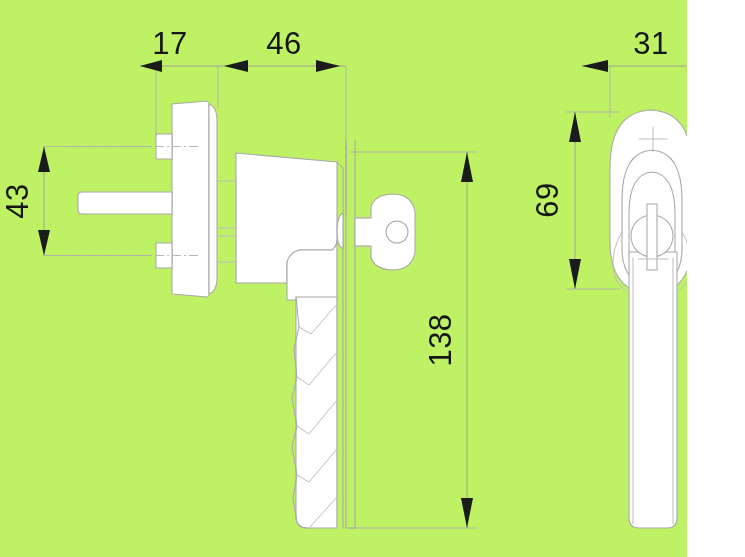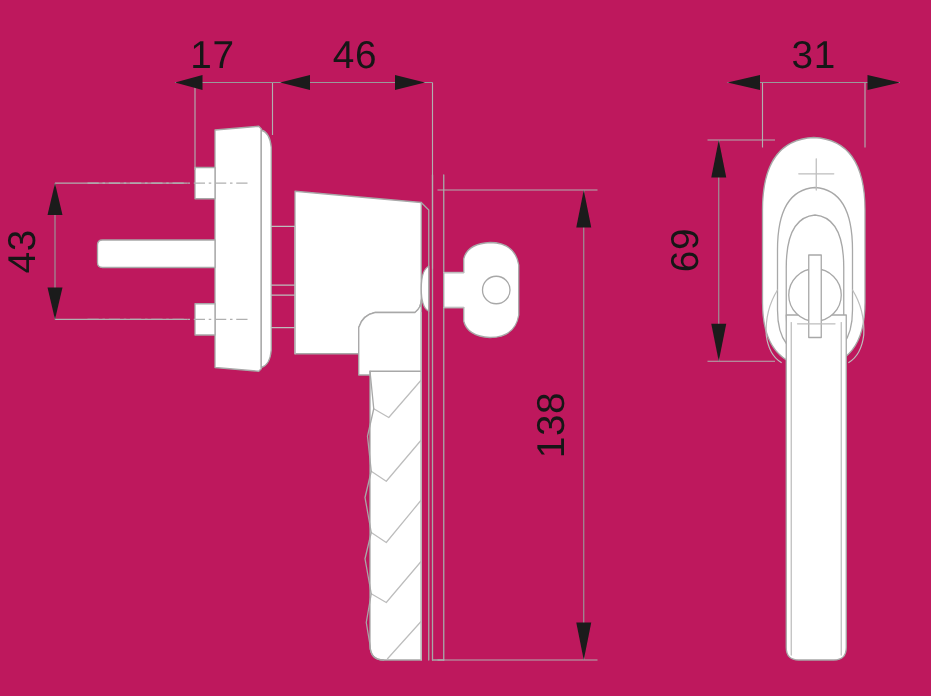--- a/index.html
+++ b/index.html
@@ -6,23 +6,23 @@
   html, body {
     margin: 0;
     padding: 0;
     background: #ffffff;
   }
   body {
     font-family: "Liberation Sans", sans-serif;
   }
   #sheet {
     position: relative;
-    width: 745px;
+    width: 687px;
     height: 557px;
-    background: #be185d;
+    background: #bef264;
     overflow: hidden;
   }
   #sheet svg {
     position: absolute;
     left: 0;
     top: 0;
     display: block;
   }
   .part-line {
     fill: none;

